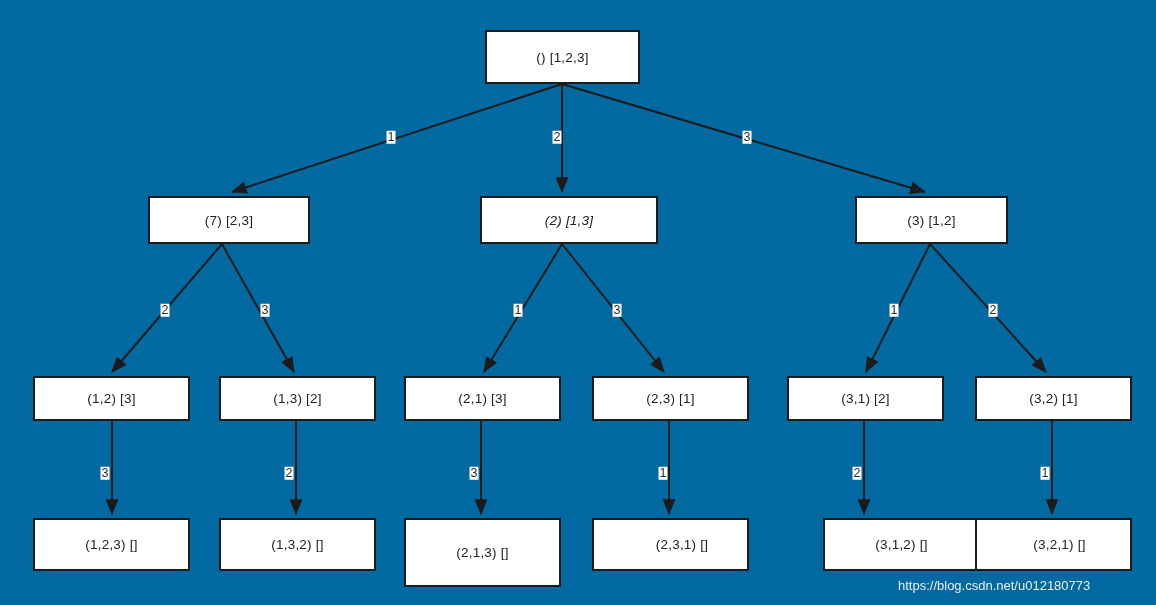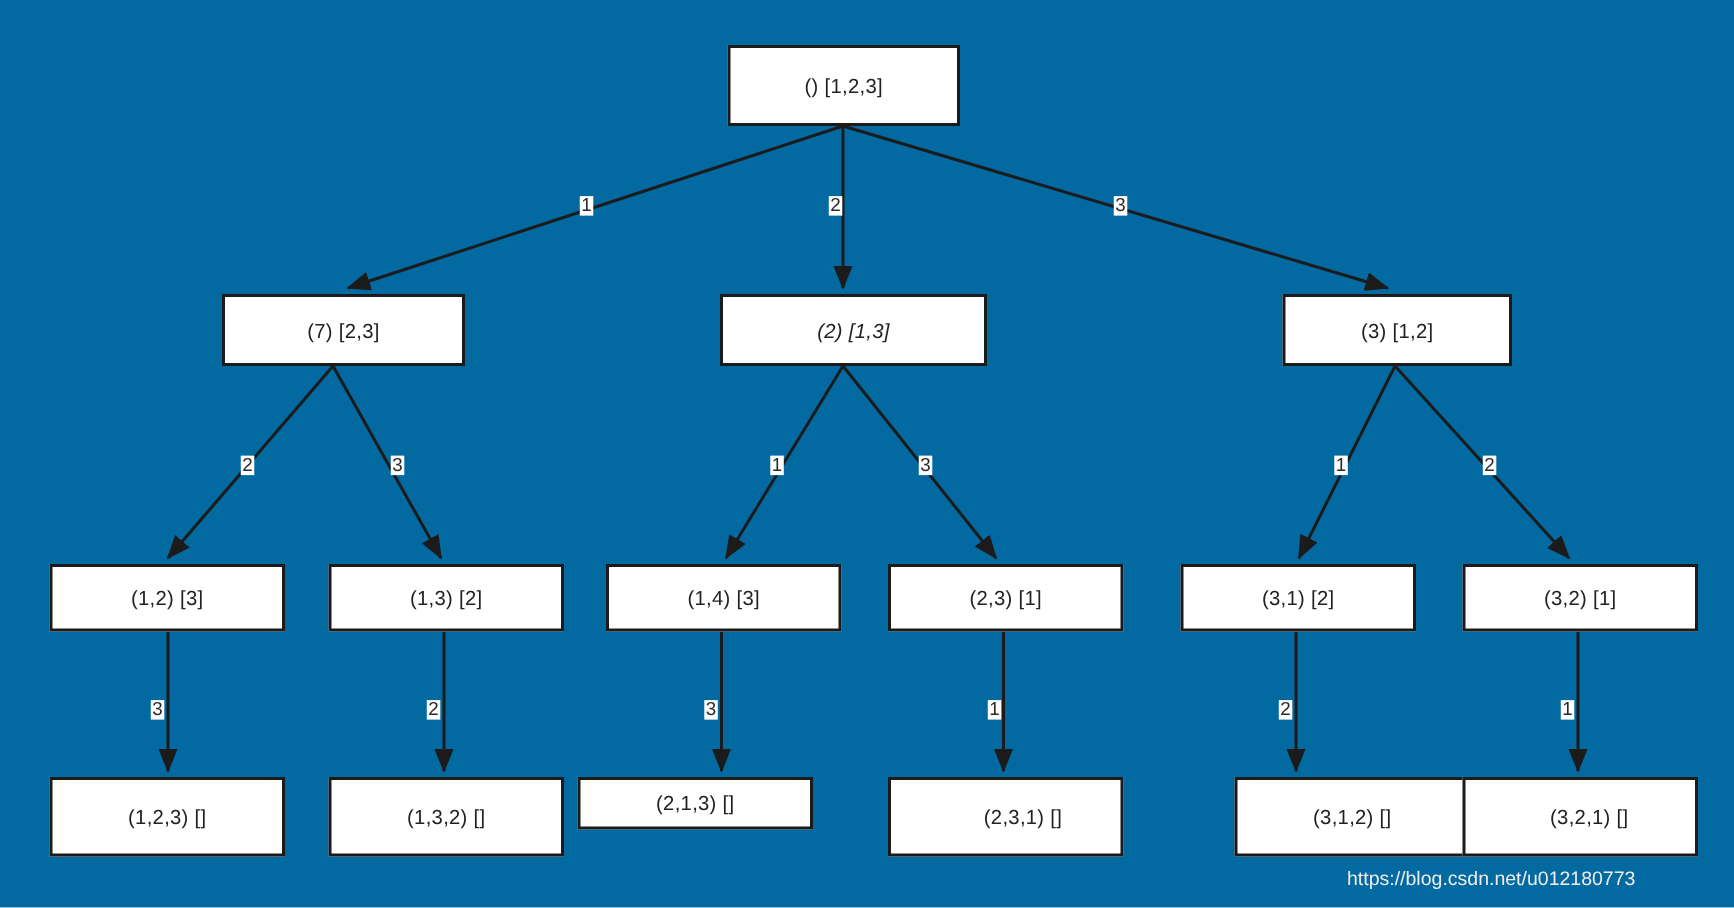--- a/index.html
+++ b/index.html
@@ -101,38 +101,38 @@
       <div class="node-box" style="left: 855px; top: 196px; width: 153px; height: 48px;">
         <span>(3) [1,2]</span>
       </div>
       <div class="node-box" style="left: 33px; top: 376px; width: 157px; height: 45px;">
         <span>(1,2) [3]</span>
       </div>
       <div class="node-box" style="left: 219px; top: 376px; width: 157px; height: 45px;">
         <span>(1,3) [2]</span>
       </div>
       <div class="node-box" style="left: 404px; top: 376px; width: 157px; height: 45px;">
-        <span>(1,4) [3]</span>
+        <span>(2,1) [3]</span>
       </div>
       <div class="node-box" style="left: 592px; top: 376px; width: 157px; height: 45px;">
         <span>(2,3) [1]</span>
       </div>
       <div class="node-box" style="left: 787px; top: 376px; width: 157px; height: 45px;">
         <span>(3,1) [2]</span>
       </div>
       <div class="node-box" style="left: 975px; top: 376px; width: 157px; height: 45px;">
         <span>(3,2) [1]</span>
       </div>
       <div class="node-box" style="left: 33px; top: 518px; width: 157px; height: 53px;">
         <span>(1,2,3) []</span>
       </div>
       <div class="node-box" style="left: 219px; top: 518px; width: 157px; height: 53px;">
         <span>(1,3,2) []</span>
       </div>
-      <div class="node-box" style="left: 385px; top: 518px; width: 157px; height: 35px;">
+      <div class="node-box" style="left: 404px; top: 518px; width: 157px; height: 69px;">
         <span>(2,1,3) []</span>
       </div>
       <div class="node-box" style="left: 592px; top: 518px; width: 157px; height: 53px; padding-left: 23px;">
         <span>(2,3,1) []</span>
       </div>
       <div class="node-box" style="left: 787px; top: 518px; width: 157px; height: 53px; margin-left: 36px;">
         <span>(3,1,2) []</span>
       </div>
       <div class="node-box" style="left: 975px; top: 518px; width: 157px; height: 53px; padding-left: 12px;">
         <span>(3,2,1) []</span>

